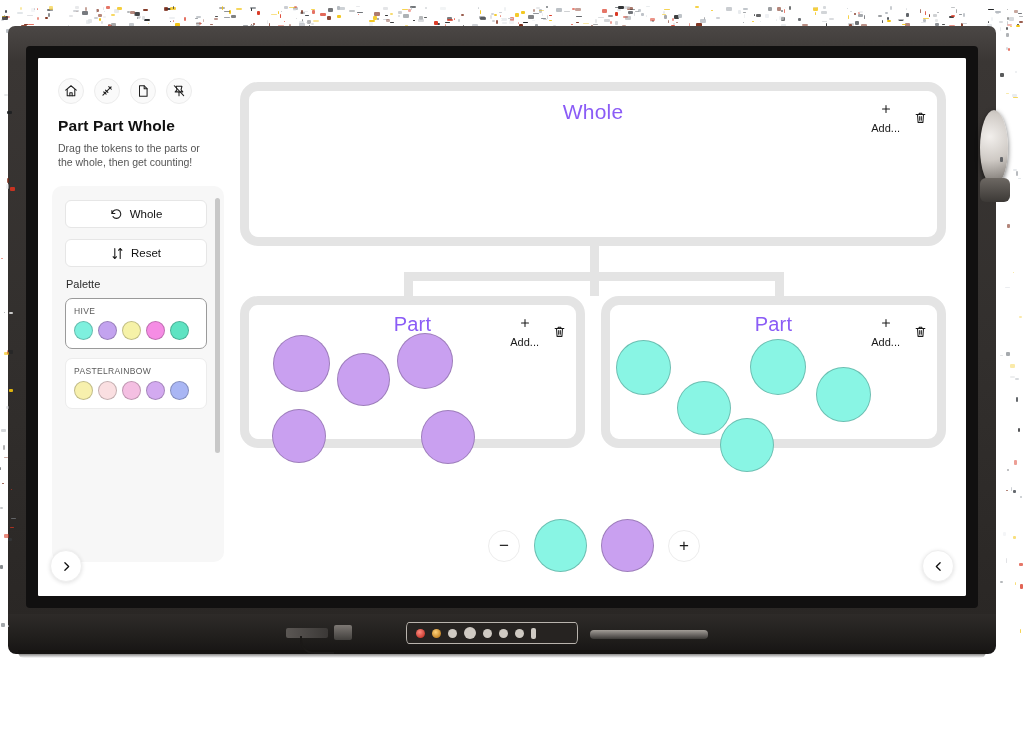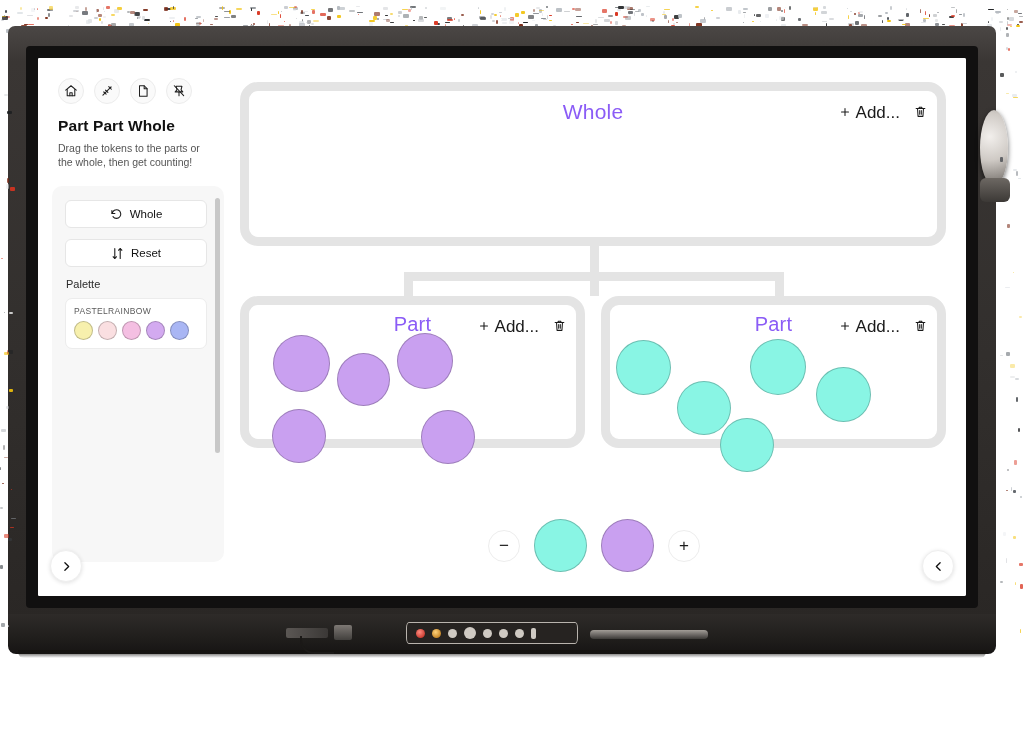--- a/index.html
+++ b/index.html
@@ -277,22 +277,23 @@
   .node-partA .node-title,
   .node-partB .node-title { font-size: 20px; top: 8px; }
 
   .node-actions {
     position: absolute;
     right: 10px; top: 12px;
     display: flex; align-items: center; gap: 14px;
   }
   .add-btn {
     display: flex; align-items: center; gap: 5px;
-    font-size: 17px; color: #1a1a1a;
+    font-size: 11px; color: #1a1a1a;
     cursor: pointer;
+    flex-direction: column;
   }
   .trash-btn { cursor: pointer; display: flex; }
 
   .token {
     position: absolute;
     border-radius: 50%;
     cursor: pointer;
   }
 
   
@@ -937,20 +938,30 @@
                     <path d="M14 6l3-3 3 3"></path>
                 </svg>
               </span>
               <span>Reset</span>
             </div>
 
 
             <div class="palette-label">Palette</div>
 
             <div id="palette-list">
+                <div class="pal selected">
+                  <div class="pal-name">HIVE</div>
+                  <div class="swatches">
+                    <div class="sw" style="background: rgb(126, 240, 222);"></div>
+                    <div class="sw" style="background: rgb(195, 163, 239);"></div>
+                    <div class="sw" style="background: rgb(246, 242, 168);"></div>
+                    <div class="sw" style="background: rgb(245, 140, 228);"></div>
+                    <div class="sw" style="background: rgb(94, 227, 194);"></div>
+                  </div>
+                </div>
                 <div class="pal">
                   <div class="pal-name">PASTELRAINBOW</div>
                   <div class="swatches">
                     <div class="sw" style="background: rgb(247, 240, 173);"></div>
                     <div class="sw" style="background: rgb(250, 223, 225);"></div>
                     <div class="sw" style="background: rgb(244, 191, 226);"></div>
                     <div class="sw" style="background: rgb(211, 170, 240);"></div>
                     <div class="sw" style="background: rgb(169, 182, 244);"></div>
                   </div>
                 </div>

